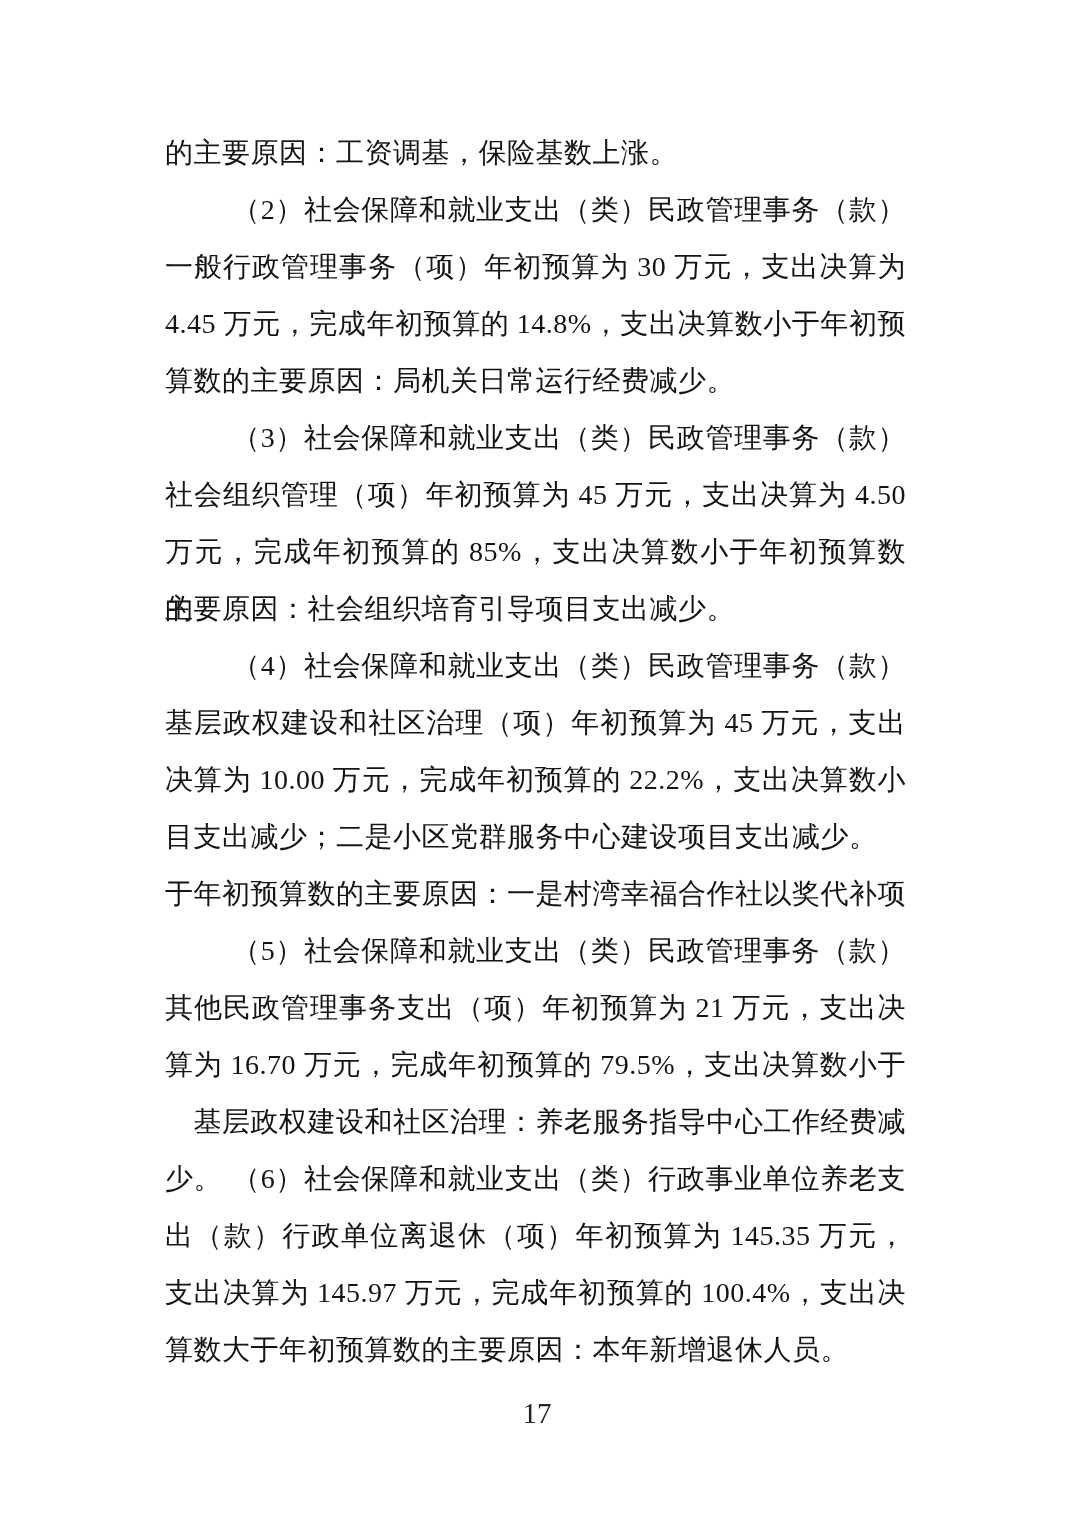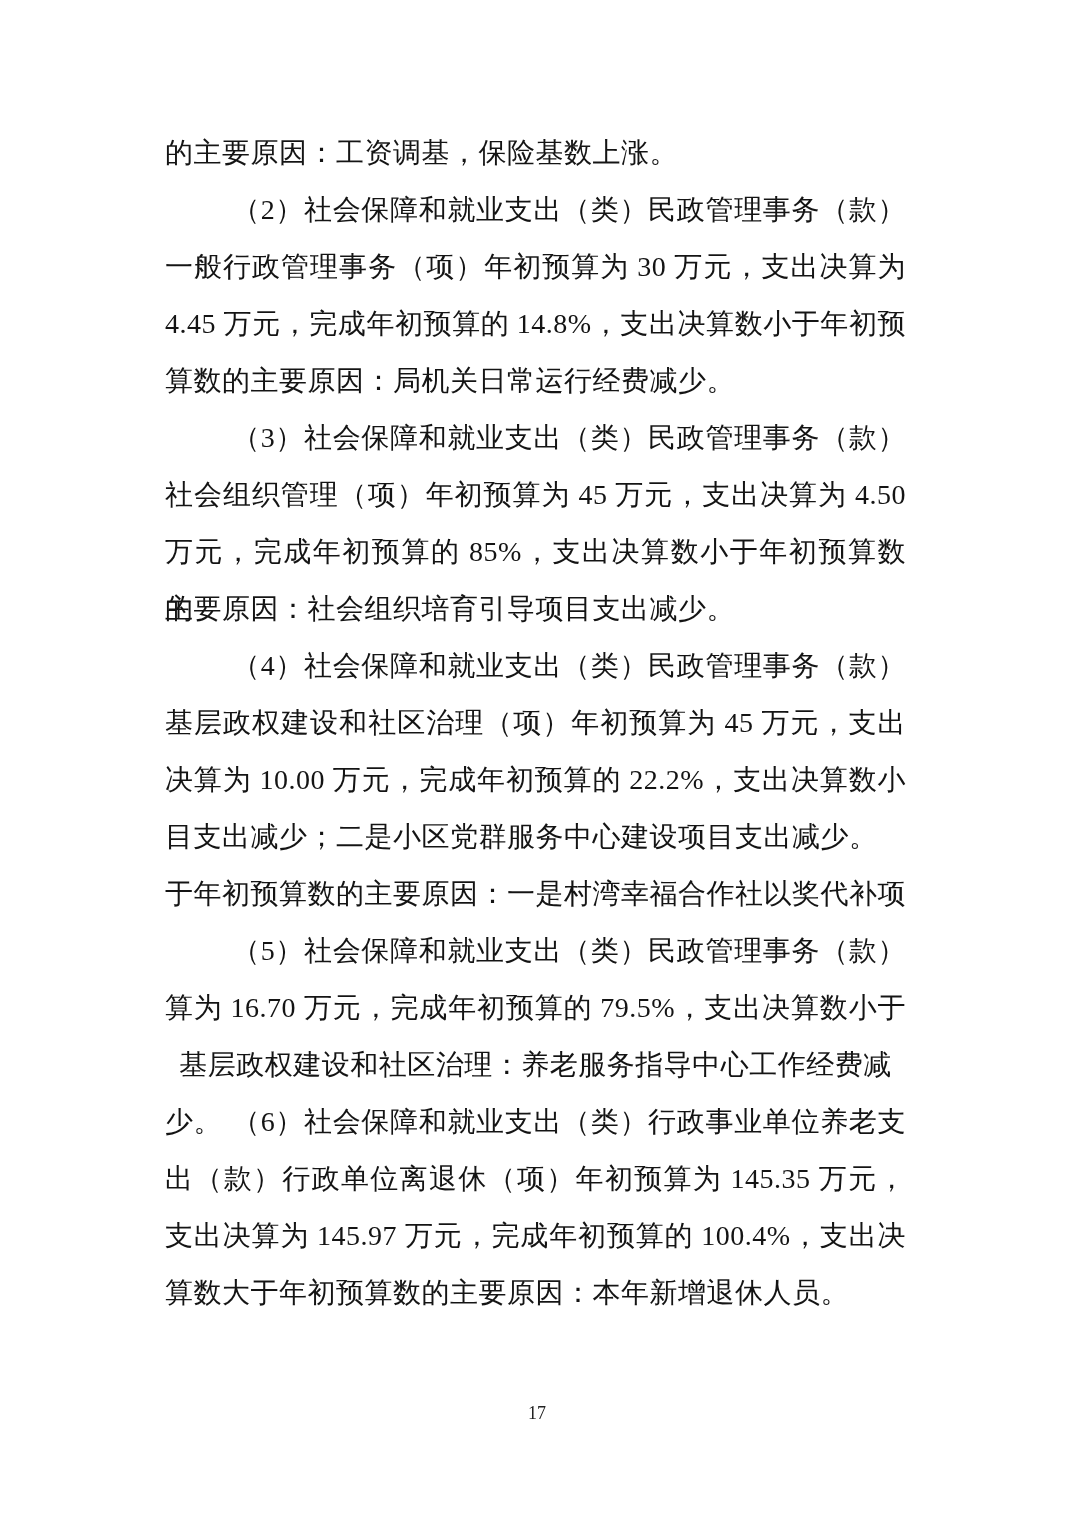--- a/index.html
+++ b/index.html
@@ -29,34 +29,34 @@
     letter-spacing: 0.5px;
     white-space: normal;
   }
   
   .full {
     text-align: justify;
     text-align-last: justify;
   }
   
   .end {
-    text-align: center;
+    text-align: right;
     text-align-last: left;
   }
   
   .indent {
     text-indent: 67px;
   }
   .page-number {
     position: absolute;
     top: 1398px;
     left: 0;
     width: 100%;
     text-align: center;
-    font-size: 18px;
+    font-size: 29px;
     line-height: 30px;
     color: #222222;
   }
 </style>
 </head>
 <body>
 
 <div class="page">
   <div class="text-block">
     <div class="line end">的主要原因：工资调基，保险基数上涨。</div>
@@ -67,20 +67,21 @@
     <div class="line full indent">（3）社会保障和就业支出（类）民政管理事务（款）</div>
     <div class="line full">社会组织管理（项）年初预算为 45 万元，支出决算为 4.50</div>
     <div class="line full">万元，完成年初预算的 85%，支出决算数小于年初预算数的</div>
     <div class="line end">主要原因：社会组织培育引导项目支出减少。</div>
     <div class="line full indent">（4）社会保障和就业支出（类）民政管理事务（款）</div>
     <div class="line full">基层政权建设和社区治理（项）年初预算为 45 万元，支出</div>
     <div class="line full">决算为 10.00 万元，完成年初预算的 22.2%，支出决算数小</div>
     <div class="line end">目支出减少；二是小区党群服务中心建设项目支出减少。</div>
     <div class="line full">于年初预算数的主要原因：一是村湾幸福合作社以奖代补项</div>
     <div class="line full indent">（5）社会保障和就业支出（类）民政管理事务（款）</div>
+    <div class="line full">其他民政管理事务支出（项）年初预算为 21 万元，支出决</div>
     <div class="line full">算为 16.70 万元，完成年初预算的 79.5%，支出决算数小于</div>
     <div class="line end">基层政权建设和社区治理：养老服务指导中心工作经费减少。</div>
     <div class="line full indent">（6）社会保障和就业支出（类）行政事业单位养老支</div>
     <div class="line full">出（款）行政单位离退休（项）年初预算为 145.35 万元，</div>
     <div class="line full">支出决算为 145.97 万元，完成年初预算的 100.4%，支出决</div>
     <div class="line end">算数大于年初预算数的主要原因：本年新增退休人员。</div>
   </div>
   <div class="page-number">17</div>
 </div>
 

